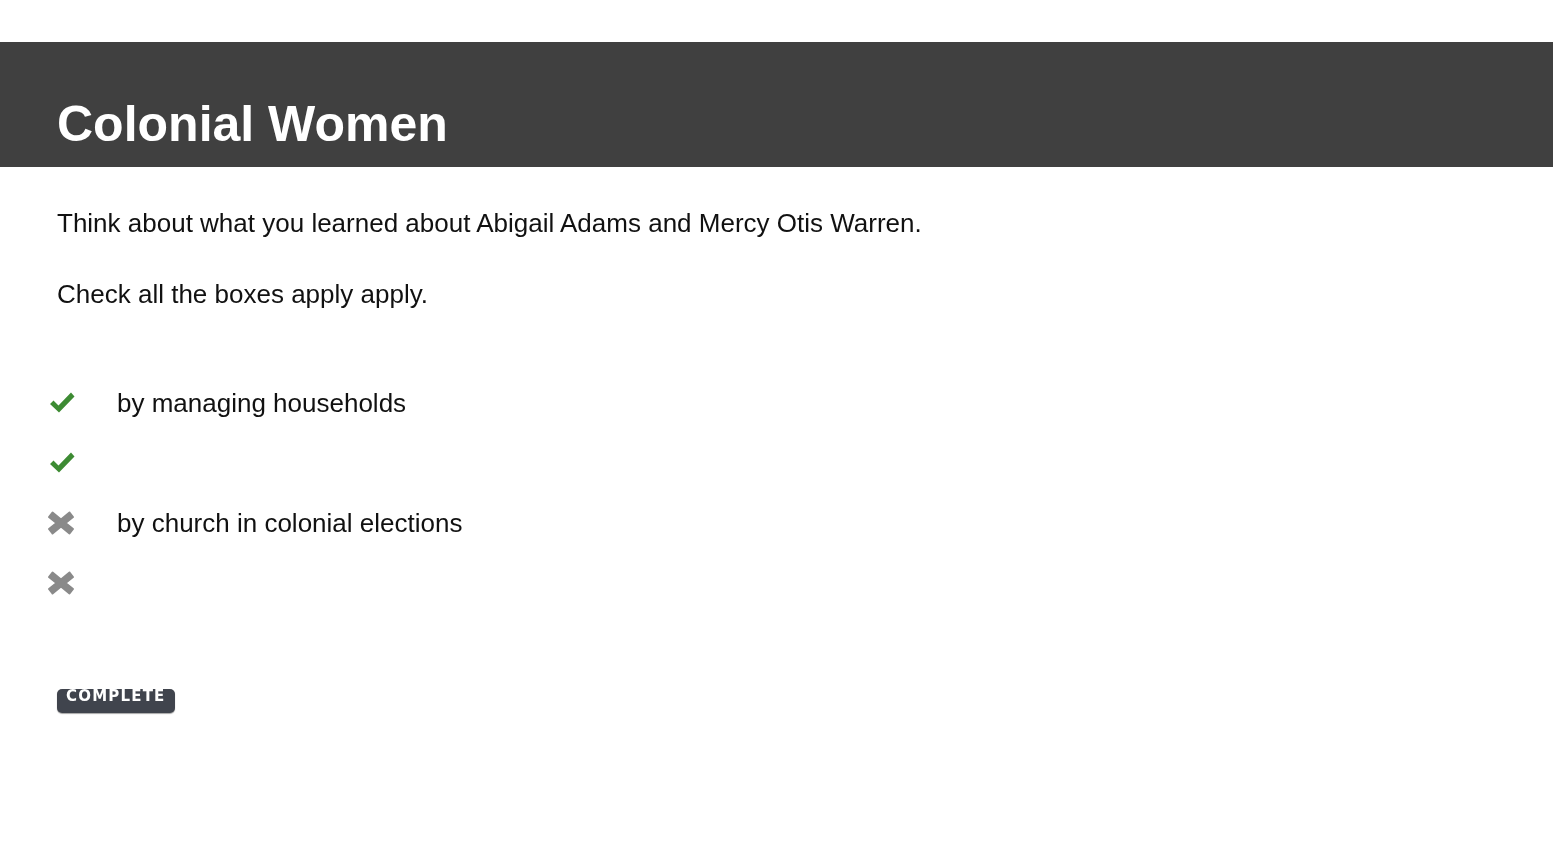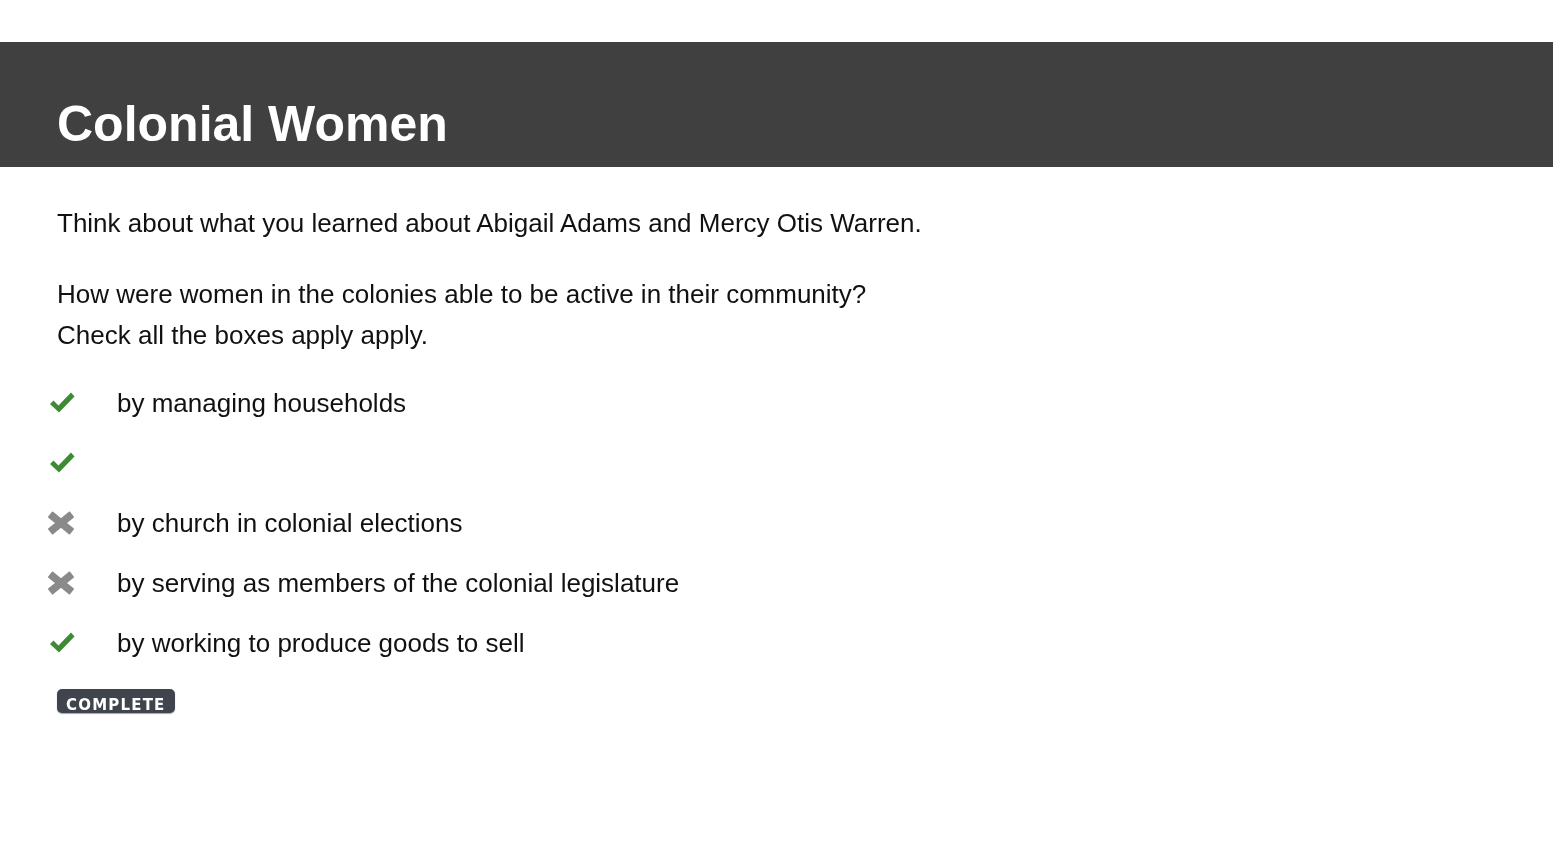--- a/index.html
+++ b/index.html
@@ -110,21 +110,21 @@
   
   .complete-badge {
     position: absolute;
     left: 57px;
     top: 522px;
     height: 24px;
     padding: 0 9px;
     background: #40444d;
     border-radius: 5px;
     display: inline-flex;
-    align-items: flex-end;
+    align-items: flex-start;
     justify-content: center;
     box-shadow: 0 1px 1px rgba(0,0,0,0.35);
   }
   .complete-badge .badge-text {
     font-family: "DejaVu Sans", sans-serif;
     font-size: 15px;
     line-height: 15px;
     font-weight: bold;
     color: #ffffff;
     letter-spacing: 1.2px;
@@ -138,21 +138,20 @@
   <h1 class="title">Colonial Women</h1>
 </div>
 
 <div class="left-edge-rule"></div>
 
 <div class="content">
 
   <div class="prompt-block">
     <div class="prompt-line">Think about what you learned about Abigail Adams and Mercy Otis Warren.</div>
     <div class="prompt-gap"></div>
-    <div class="prompt-line">How were women in the colonies able to be active in their community?</div>
     <div class="prompt-line">Check all the boxes apply apply.</div>
   </div>
 
   <div class="answer-list">
 
     <div class="answer-row">
       <span class="mark-icon">
         <svg width="30" height="26" viewBox="0 0 30 26" aria-hidden="true">
           <path d="M3 14 L6.5 10.5 L11.5 15.5 L24 2.5 L27.5 6.5 L12 22.5 Z" fill="#3d8b33"></path>
         </svg>
@@ -176,31 +175,22 @@
       </span>
       <span class="answer-label">by church in colonial elections</span>
     </div>
 
     <div class="answer-row">
       <span class="mark-icon">
         <svg width="28" height="26" viewBox="0 0 28 26" aria-hidden="true">
           <path d="M5.5 2.5 L14 9.5 L22.5 2.5 L26 7 L18.5 13 L26 19 L22.5 23.5 L14 16.5 L5.5 23.5 L2 19 L9.5 13 L2 7 Z" fill="#8a8a8a" stroke="#8a8a8a" stroke-width="2" stroke-linejoin="round"></path>
         </svg>
       </span>
-      <span class="answer-label">by serving as members of the colonial legislature</span>
     </div>
 
-    <div class="answer-row">
-      <span class="mark-icon">
-        <svg width="30" height="26" viewBox="0 0 30 26" aria-hidden="true">
-          <path d="M3 14 L6.5 10.5 L11.5 15.5 L24 2.5 L27.5 6.5 L12 22.5 Z" fill="#3d8b33"></path>
-        </svg>
-      </span>
-      <span class="answer-label">by working to produce goods to sell</span>
-    </div>
 
   </div>
 
   <div class="complete-badge">
     <span class="badge-text">COMPLETE</span>
   </div>
 
 </div>
 
 </body></html>

